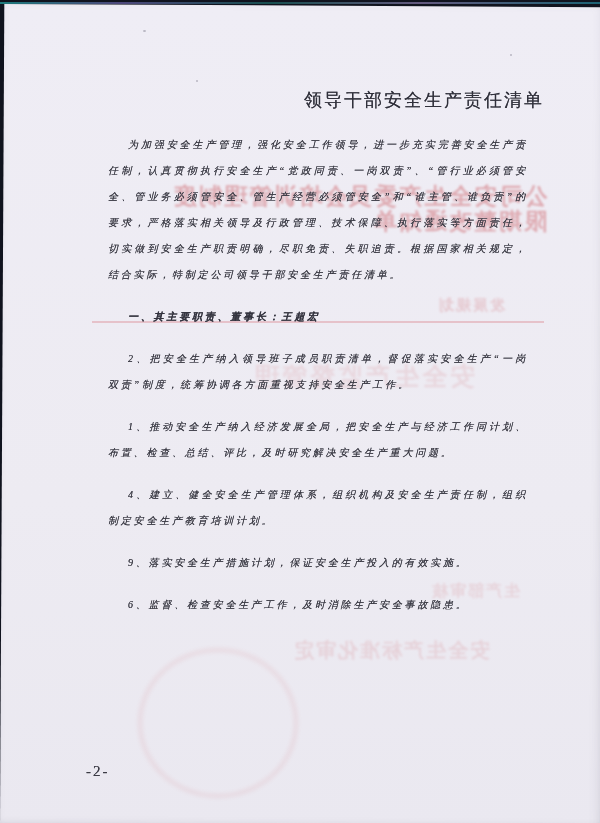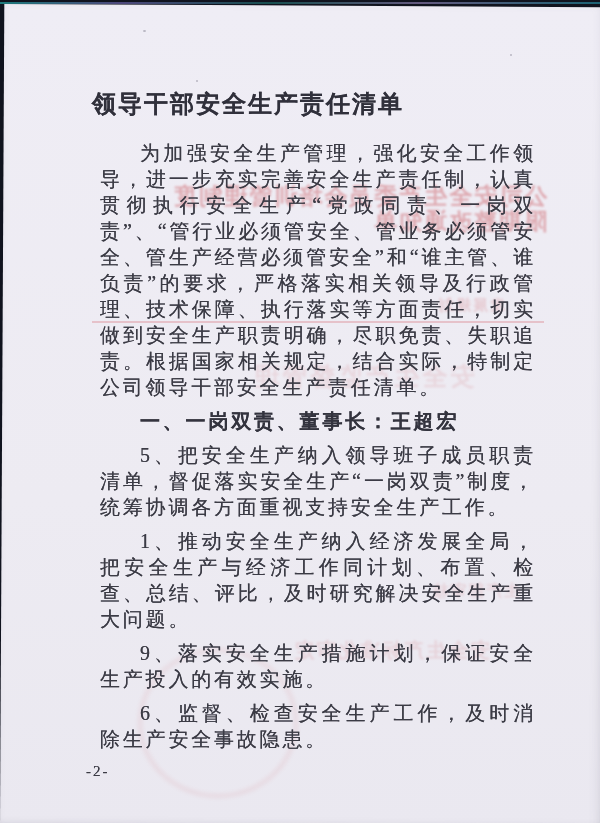--- a/index.html
+++ b/index.html
@@ -10,24 +10,24 @@
   .paper{position:absolute;left:0;top:4px;width:604px;height:824px;
          background:linear-gradient(180deg,#efedf5 0%,#edebf2 60%,#eae8f0 100%);
          transform:rotate(0.3deg);transform-origin:0 100%;
          box-shadow:inset -10px 0 14px -10px rgba(110,108,128,.45),
                     inset 0 -8px 10px -6px rgba(110,108,128,.4);}
   
   .edge-glitch{position:absolute;left:0;top:2px;width:100%;height:2px;opacity:.5;
          background:linear-gradient(90deg,#27e0d8,#8a7bd8 20%,#1e8a80 45%,#b8a0e0 70%,#27b0c8 100%);}
   .content{position:absolute;left:92px;top:88px;width:452px;color:#3b3b45;
            text-shadow:0 0 .5px rgba(52,52,62,.85);}
-  .doc-title{margin:0 0 20px 0;text-align:left;font-size:24px;font-weight:bold;
+  .doc-title{margin:0 0 20px 0;text-align:right;font-size:18px;font-weight:normal;
              letter-spacing:2px;color:#30303b;}
-  .para{margin:8px;font-size:20px;line-height:26px;letter-spacing:2.8px;
-        text-align:justify;text-indent:2em;}
+  .para{margin:16px;font-size:10px;line-height:26px;letter-spacing:2.8px;
+        text-align:justify;text-indent:2em;font-style:italic;}
   .heading{font-weight:bold;color:#33333e;}
   .page-num{position:absolute;left:86px;top:763px;font-size:15px;letter-spacing:2px;
             color:#3b3b45;text-shadow:0 0 .5px rgba(52,52,62,.85);}
   
   .bleed{position:absolute;color:#c94f55;transform:scaleX(-1);
          filter:blur(1.3px);font-weight:bold;pointer-events:none;
          font-family:"Liberation Serif","DejaVu Serif",serif;}
   .bleed-band{top:184px;left:122px;width:425px;font-size:23px;line-height:25px;
               letter-spacing:2px;opacity:.42;}
   .bleed-right-sm{top:296px;left:385px;width:120px;font-size:15px;opacity:.22;letter-spacing:2px;}
@@ -61,22 +61,23 @@
   <div class="seal-ring"></div>
   <div class="pink-rule"></div>
 
   <div class="speck s1"></div>
   <div class="speck s2"></div>
   <div class="speck s3"></div>
 
   <div class="content">
     <h1 class="doc-title">领导干部安全生产责任清单</h1>
     <p class="para">为加强安全生产管理，强化安全工作领导，进一步充实完善安全生产责任制，认真贯彻执行安全生产“党政同责、一岗双责”、“管行业必须管安全、管业务必须管安全、管生产经营必须管安全”和“谁主管、谁负责”的要求，严格落实相关领导及行政管理、技术保障、执行落实等方面责任，切实做到安全生产职责明确，尽职免责、失职追责。根据国家相关规定，结合实际，特制定公司领导干部安全生产责任清单。</p>
-    <p class="para heading">一、一岗双责、董事长：王超宏</p>
-    <p class="para">5、把安全生产纳入领导班子成员职责清单，督促落实安全生产“一岗双责”制度，统筹协调各方面重视支持安全生产工作。</p>
+    <p class="para heading">一、其主要职责、董事长：王超宏</p>
+    <p class="para">2、把安全生产纳入领导班子成员职责清单，督促落实安全生产“一岗双责”制度，统筹协调各方面重视支持安全生产工作。</p>
     <p class="para">1、推动安全生产纳入经济发展全局，把安全生产与经济工作同计划、布置、检查、总结、评比，及时研究解决安全生产重大问题。</p>
+    <p class="para">4、建立、健全安全生产管理体系，组织机构及安全生产责任制，组织制定安全生产教育培训计划。</p>
     <p class="para">9、落实安全生产措施计划，保证安全生产投入的有效实施。</p>
     <p class="para">6、监督、检查安全生产工作，及时消除生产安全事故隐患。</p>
 
   </div>
 
   <div class="page-num">-2-</div>
 </div>
 
 </body></html>

